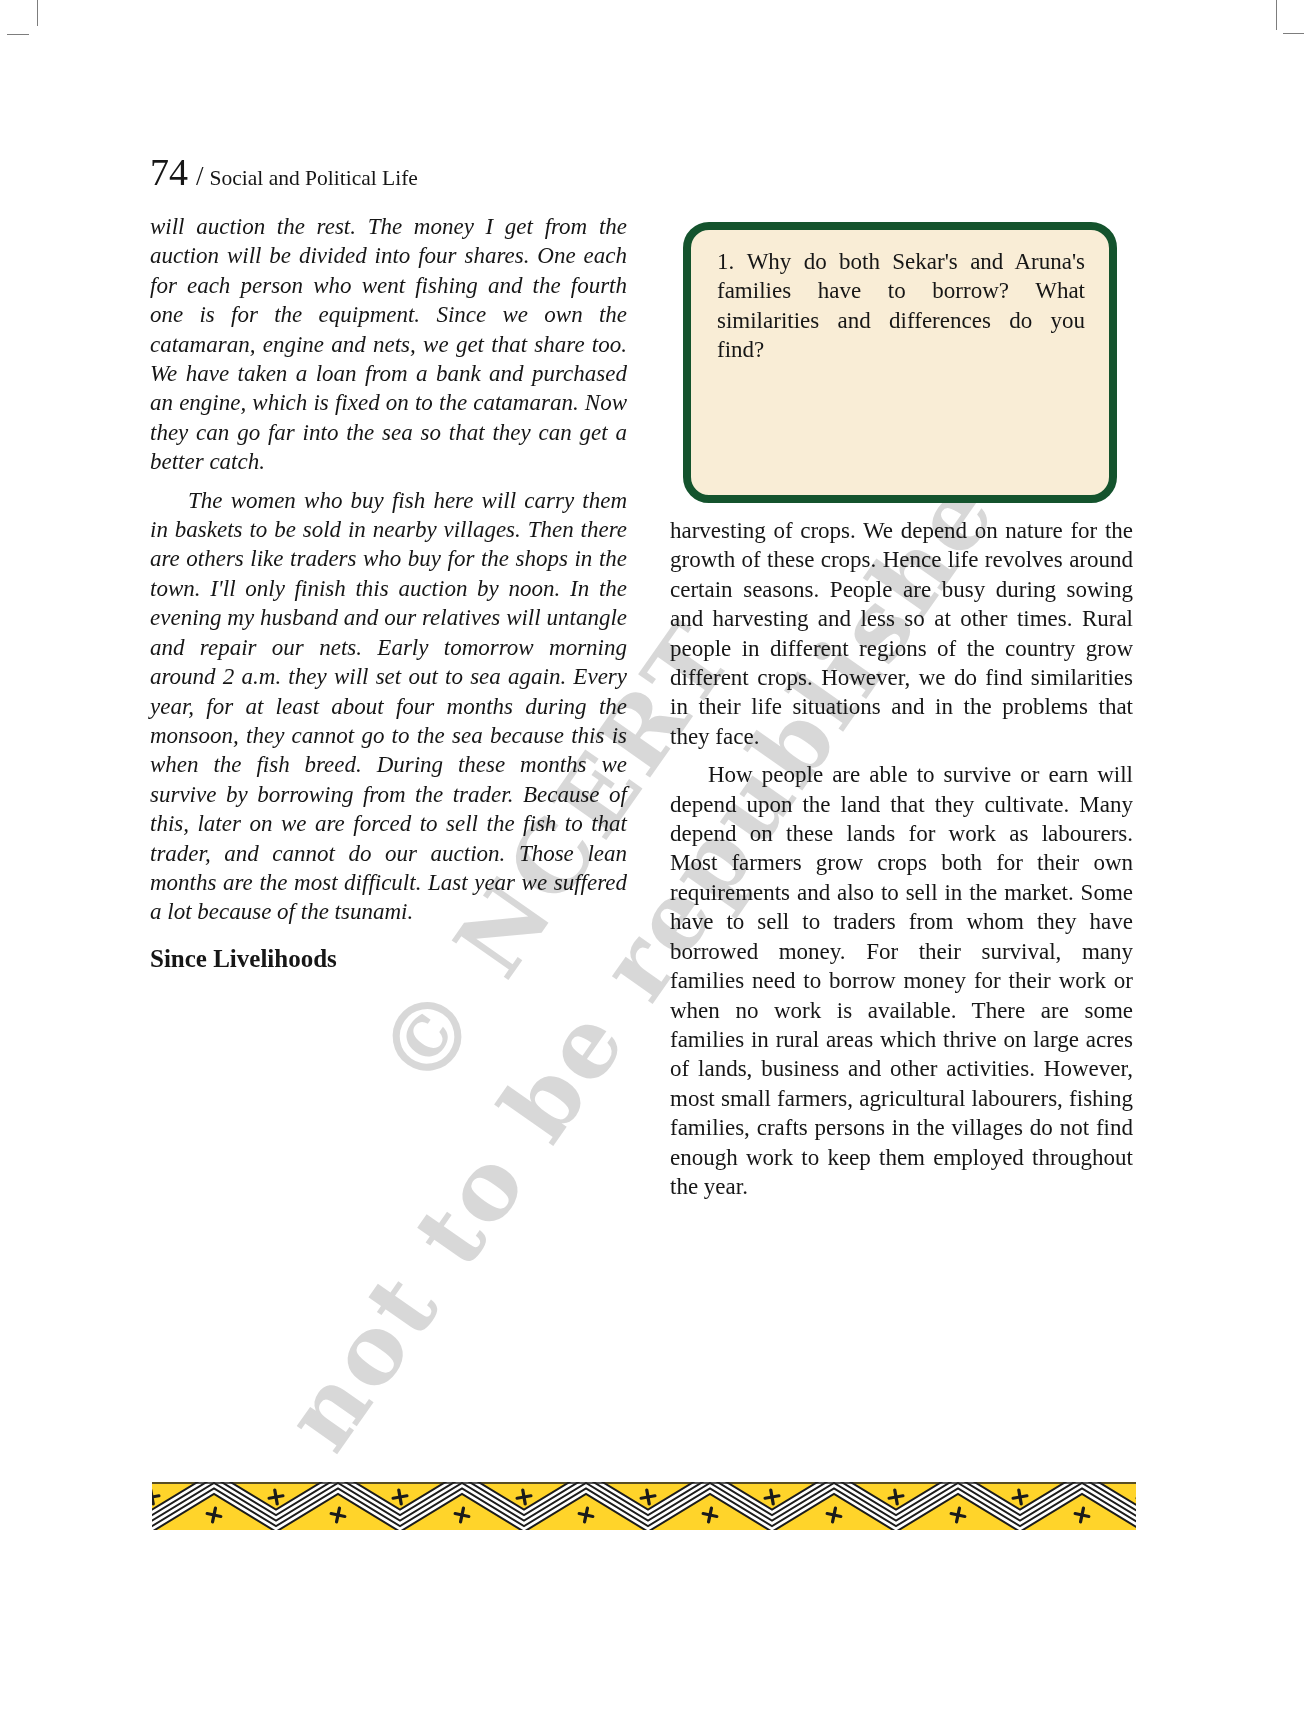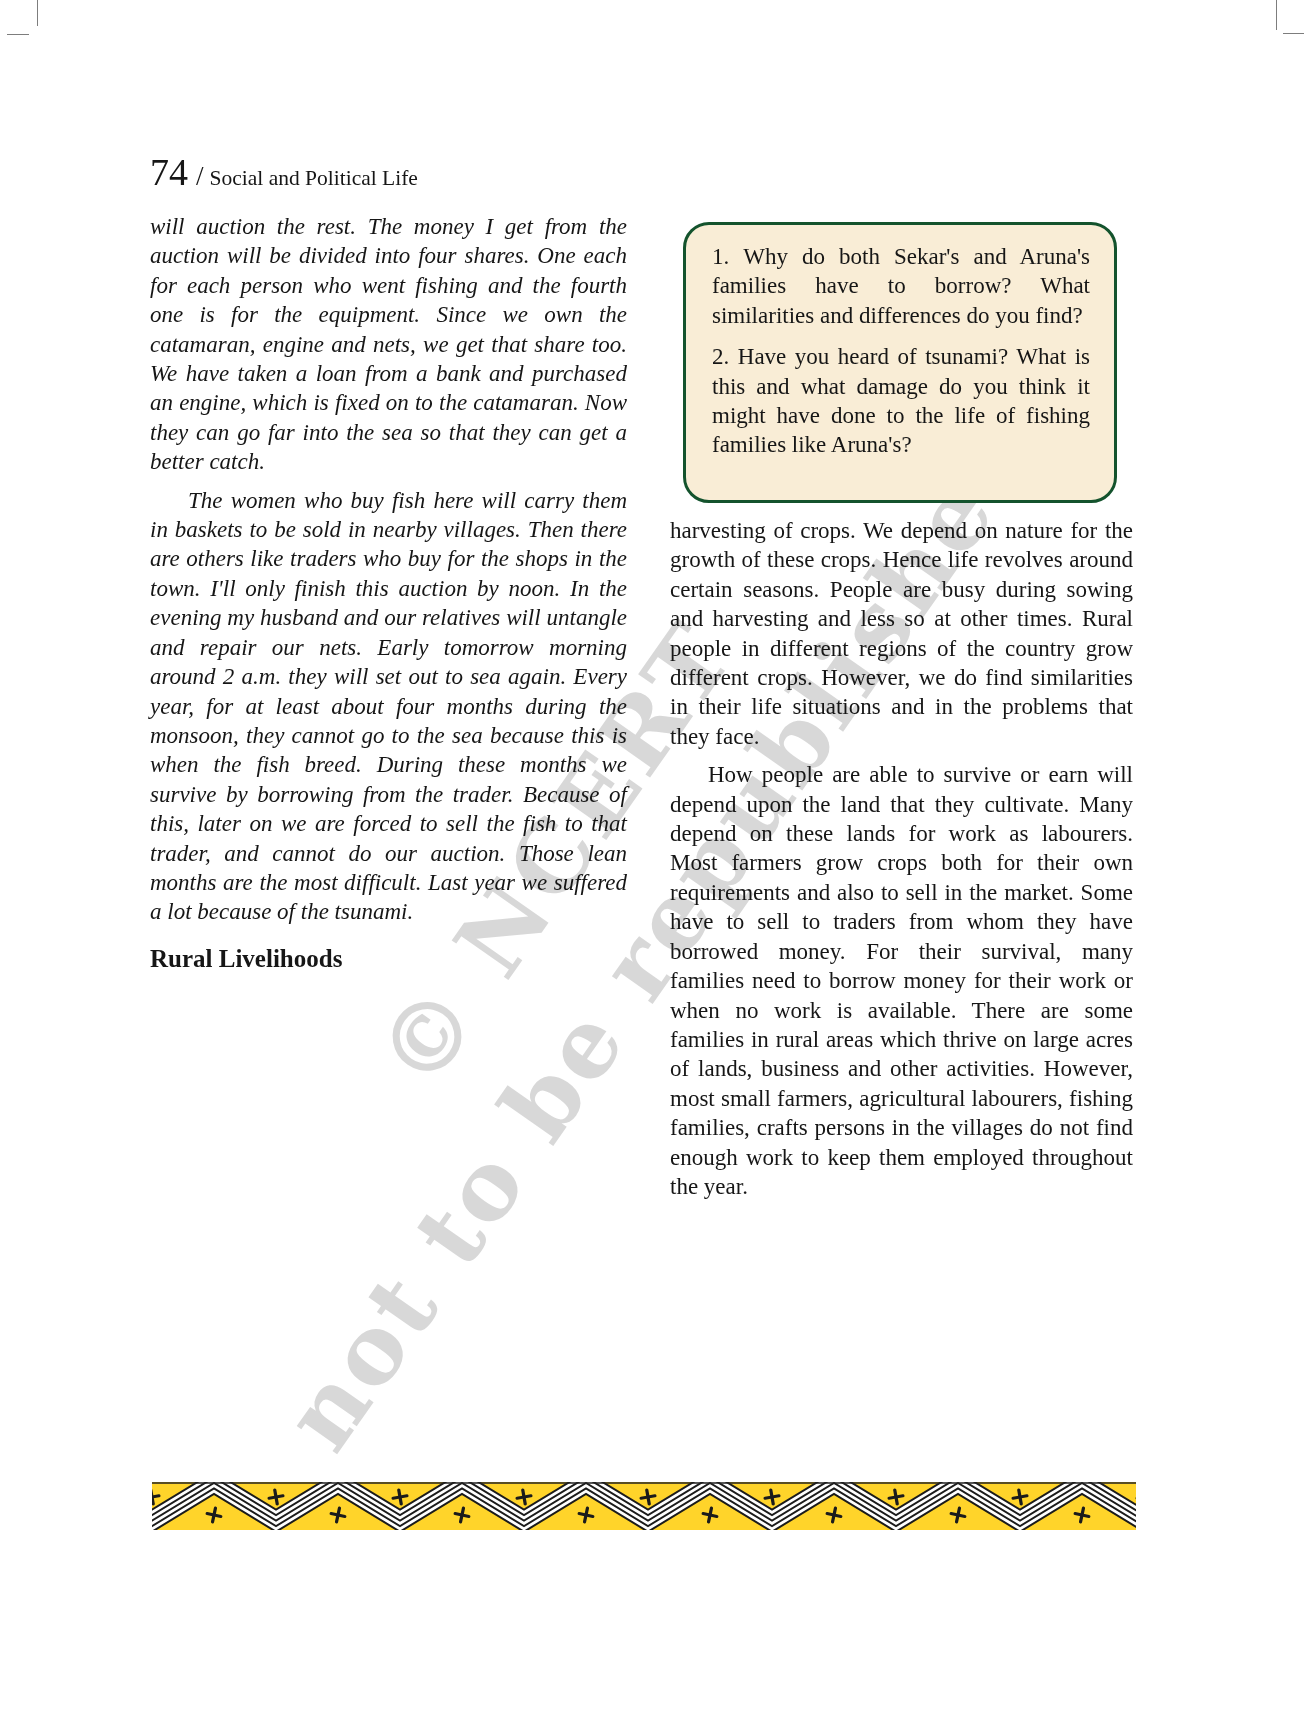--- a/index.html
+++ b/index.html
@@ -35,21 +35,21 @@
   .col-left  { left:150px; width:477px; font-style:italic;margin-top:16px; }
   .col-right { left:670px; width:463px; }
   .indent { text-indent:38px; }
   .rural-heading { font-style:normal; font-weight:bold; font-size:25px;
                    margin:17px 0 13px 0; text-align:left; }
   .col-left .regular { font-style:normal; }
 
   .qbox {
     box-sizing:border-box; width:434px; min-height:281px;
     margin:26px 0 13px 13px;
-    background:#f9edd6; border:3px solid #14532d; border-radius:26px;
+    background:#f9edd6; border:8px solid #14532d; border-radius:26px;
     padding:17px 24px 12px 26px; font-style:normal;
   }
   .qbox p { margin:0 0 12px 0; text-align:justify; }
 
   .strip { position:absolute; left:152px; top:1482px; width:984px; height:48px; z-index:2; }
 
   .footer { position:absolute; left:150px; top:1646px; width:986px; text-align:center;
             font-family:"Liberation Sans","DejaVu Sans",sans-serif; font-size:20px;
             color:#111; z-index:2; }
 </style>
@@ -66,27 +66,26 @@
   <div class="wm wm1">© NCERT</div>
   <div class="wm wm2">not to be republished</div>
 
   <div class="header">
     <span class="pgnum">74</span><span class="slash">/</span><span class="booktitle">Social and Political Life</span>
   </div>
 
   <div class="col col-left">
     <p>will auction the rest. The money I get from the auction will be divided into four shares. One each for each person who went fishing and the fourth one is for the equipment. Since we own the catamaran, engine and nets, we get that share too. We have taken a loan from a bank and purchased an engine, which is fixed on to the catamaran. Now they can go far into the sea so that they can get a better catch.</p>
     <p class="indent">The women who buy fish here will carry them in baskets to be sold in nearby villages. Then there are others like traders who buy for the shops in the town. I'll only finish this auction by noon. In the evening my husband and our relatives will untangle and repair our nets. Early tomorrow morning around 2 a.m. they will set out to sea again. Every year, for at least about four months during the monsoon, they cannot go to the sea because this is when the fish breed. During these months we survive by borrowing from the trader. Because of this, later on we are forced to sell the fish to that trader, and cannot do our auction. Those lean months are the most difficult. Last year we suffered a lot because of the tsunami.</p>
-    <div class="rural-heading">Rural Livelihoods</div>
+    <div class="rural-heading">Since Livelihoods</div>
   </div>
 
   <div class="col col-right">
     <div class="qbox">
       <p><span>1.</span>&nbsp;<span>Why do both Sekar's and Aruna's families have to borrow? What similarities and differences do you find?</span></p>
-      <p><span>2.</span>&nbsp;<span>Have you heard of tsunami? What is this and what damage do you think it might have done to the life of fishing families like Aruna's?</span></p>
     </div>
     <p>harvesting of crops. We depend on nature for the growth of these crops. Hence life revolves around certain seasons. People are busy during sowing and harvesting and less so at other times. Rural people in different regions of the country grow different crops. However, we do find similarities in their life situations and in the problems that they face.</p>
     <p class="indent">How people are able to survive or earn will depend upon the land that they cultivate. Many depend on these lands for work as labourers. Most farmers grow crops both for their own requirements and also to sell in the market. Some have to sell to traders from whom they have borrowed money. For their survival, many families need to borrow money for their work or when no work is available. There are some families in rural areas which thrive on large acres of lands, business and other activities. However, most small farmers, agricultural labourers, fishing families, crafts persons in the villages do not find enough work to keep them employed throughout the year.</p>
   </div>
 
   <svg class="strip" viewBox="0 0 984 48" preserveAspectRatio="none">
     <defs>
       <pattern id="zigzag" width="124" height="48" patternUnits="userSpaceOnUse">
         <rect width="124" height="48" fill="#ffd42a"></rect>
         <path d="M -12 46 L 62 1 L 136 46" stroke="#ffffff" stroke-width="19" fill="none"></path>

